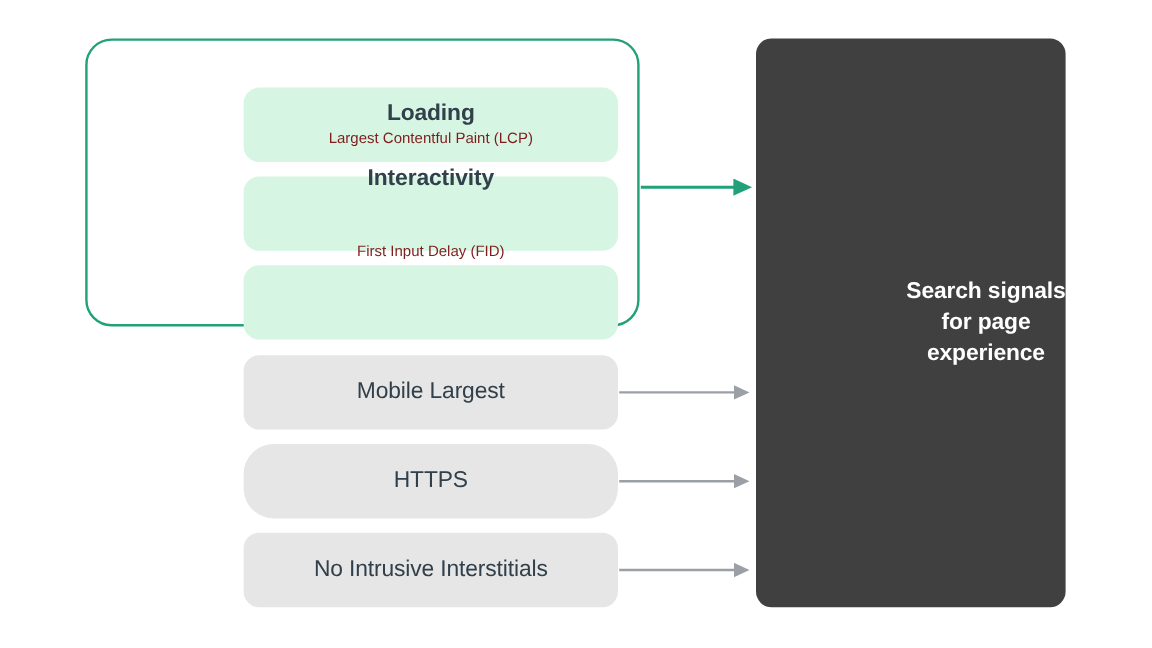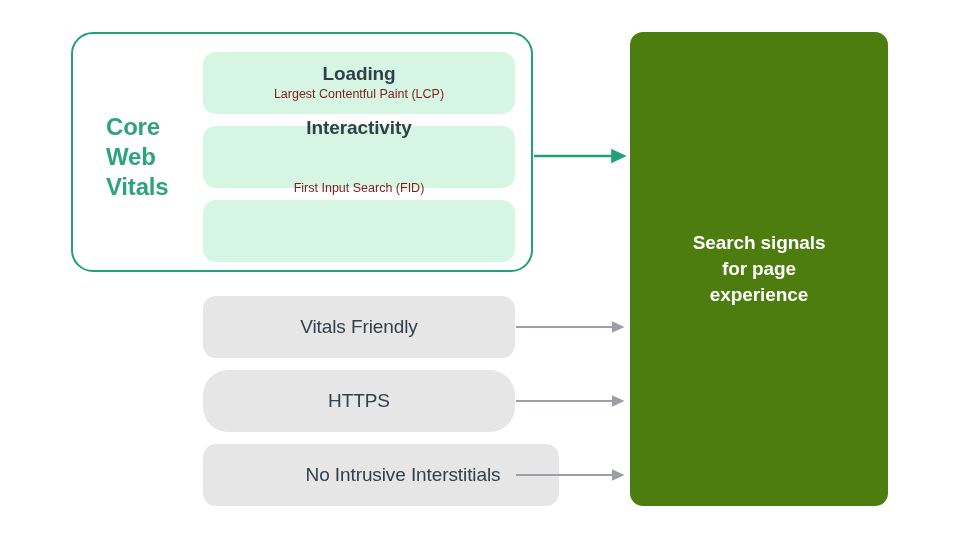--- a/index.html
+++ b/index.html
@@ -56,20 +56,21 @@
     left: 203px;
     width: 312px;
     height: 62px;
     background: #d6f6e3;
     border-radius: 13px;
     box-sizing: border-box;
     display: flex;
     flex-direction: column;
     align-items: center;
     justify-content: center;
+    margin-top: 21px;
   }
   .vital-pill.p0 { top: 52px; }
   .vital-pill.p1 { top: 126px; gap: 40px; }
   .vital-pill.p2 { top: 200px; }
 
   .vital-title {
     color: #31404a;
     font-size: 19px;
     font-weight: bold;
     line-height: 22px;
@@ -90,42 +91,42 @@
     width: 312px;
     height: 62px;
     background: #e6e6e6;
     border-radius: 13px;
     display: flex;
     align-items: center;
     justify-content: center;
   }
   .gray-pill.g0 { top: 296px; }
   .gray-pill.g1 { top: 370px; border-radius: 25px; }
-  .gray-pill.g2 { top: 444px; padding-left: 44px; }
+  .gray-pill.g2 { top: 444px; }
 
   .gray-label {
     color: #31404a;
     font-size: 19px;
     font-weight: normal;
     line-height: 22px;
     letter-spacing: -0.1px;
   }
 
   
   .blue-box {
     position: absolute;
     left: 630px;
     top: 32px;
     width: 258px;
     height: 474px;
-    background: #4d7c0f;
+    background: #404040;
     border-radius: 13px;
     display: flex;
     align-items: center;
-    justify-content: center;
+    justify-content: flex-end;
   }
   .blue-text {
     color: #ffffff;
     font-size: 19px;
     font-weight: bold;
     line-height: 26px;
     text-align: center;
     letter-spacing: -0.1px;
     white-space: pre-line;
   }
@@ -140,39 +141,36 @@
     pointer-events: none;
   }
 </style>
 </head>
 <body>
 
 <div class="canvas">
 
   <div class="cwv-container"></div>
 
-  <div class="cwv-label">Core
-Web
-Vitals</div>
 
   <div class="vital-pill p0">
     <div class="vital-title">Loading</div>
     <div class="vital-sub">Largest Contentful Paint (LCP)</div>
   </div>
 
   <div class="vital-pill p1">
     <div class="vital-title">Interactivity</div>
-    <div class="vital-sub">First Input Search (FID)</div>
+    <div class="vital-sub">First Input Delay (FID)</div>
   </div>
 
   <div class="vital-pill p2">
   </div>
 
   <div class="gray-pill g0">
-    <div class="gray-label">Vitals Friendly</div>
+    <div class="gray-label">Mobile Largest</div>
   </div>
 
   <div class="gray-pill g1">
     <div class="gray-label">HTTPS</div>
   </div>
 
   <div class="gray-pill g2">
     <div class="gray-label">No Intrusive Interstitials</div>
   </div>
 

